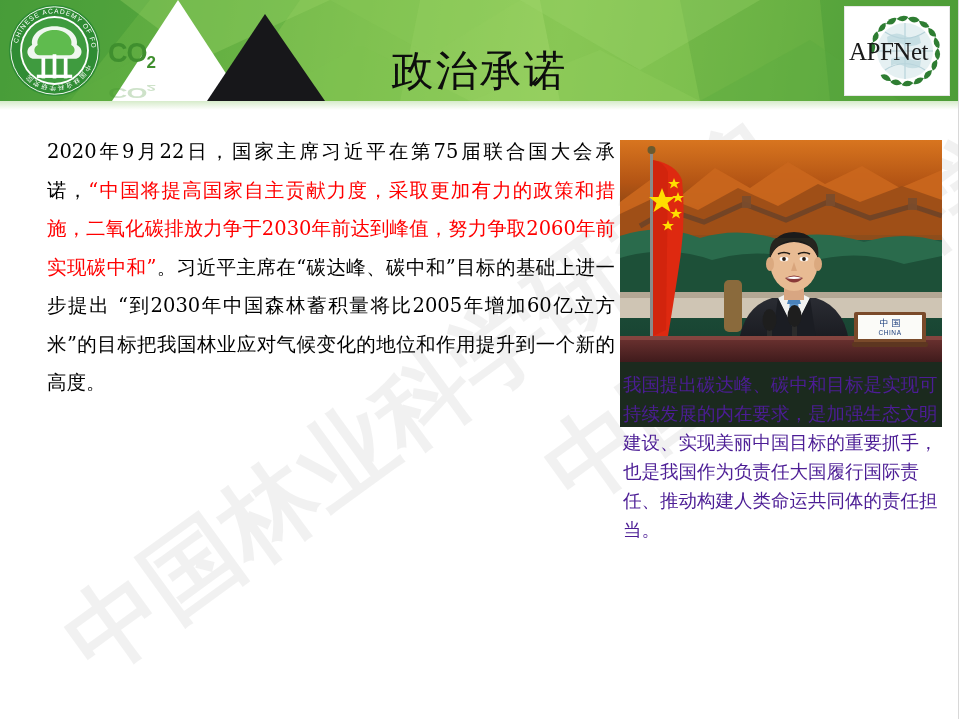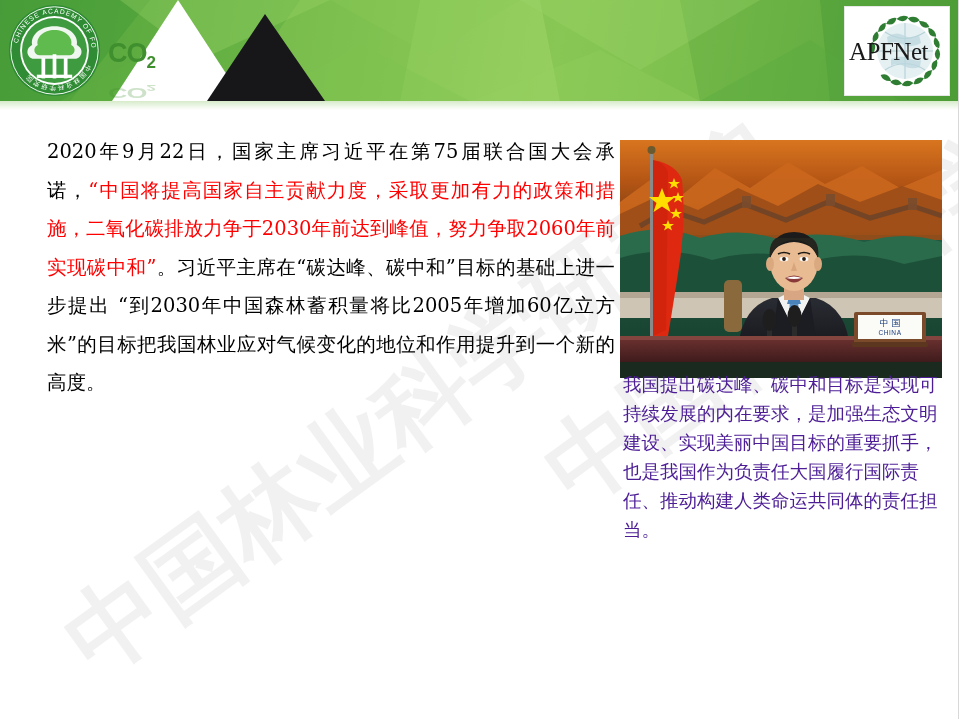--- a/index.html
+++ b/index.html
@@ -101,21 +101,21 @@
     text-align:justify;
     text-justify:inter-ideograph;
   }
   #body-left p{margin:0;}
   #para2{margin-top:26px !important;}
   .red{color:#ff0000;}
   .blk{color:#000000;}
 
   
   #photo{
-    position:absolute;left:620px;top:140px;width:322px;height:238px;
+    position:absolute;left:620px;top:140px;width:322px;height:287px;
     overflow:hidden;background:#1b2a1e;
   }
   #photo svg{display:block;}
 
   #caption{
     position:absolute;left:623px;top:370px;width:322px;
     font-family:"DejaVu Sans","Liberation Sans",sans-serif;
     font-size:18.5px;
     line-height:29px;
     color:#4c1d95;
@@ -179,20 +179,21 @@
         <rect x="60" y="58" width="4" height="22"></rect>
         <rect x="31" y="76" width="38" height="3.5"></rect>
       </g>
     </svg>
 
     <div id="co2-mark">
       <span class="co2txt"><span>CO</span><sub>2</sub></span>
       <span class="co2txt refl" aria-hidden="true">CO<sub>2</sub></span>
     </div>
 
+    <h1 id="header-title">政治承诺</h1>
 
     <div id="apfnet">
       <svg viewBox="0 0 104 88" width="104" height="88">
 
         <circle cx="60" cy="44" r="28" fill="#cfe3e8" opacity=".55"></circle>
         <path d="M32 44 H88 M60 16 V72 M40 25 Q60 38 80 25 M40 63 Q60 50 80 63" stroke="#a9c9d2" stroke-width="1.1" fill="none" opacity=".8"></path>
         <path d="M42 30 q8 -6 16 -2 q9 5 16 0 l2 8 q-10 6 -19 1 q-8 -4 -14 0 z" fill="#b9d6dd" opacity=".7"></path>
         <path d="M46 52 q10 -5 20 0 q6 3 10 1 l-1 7 q-9 3 -16 -1 q-8 -4 -13 0 z" fill="#b9d6dd" opacity=".7"></path>
 
         <g fill="#2e7d32">

